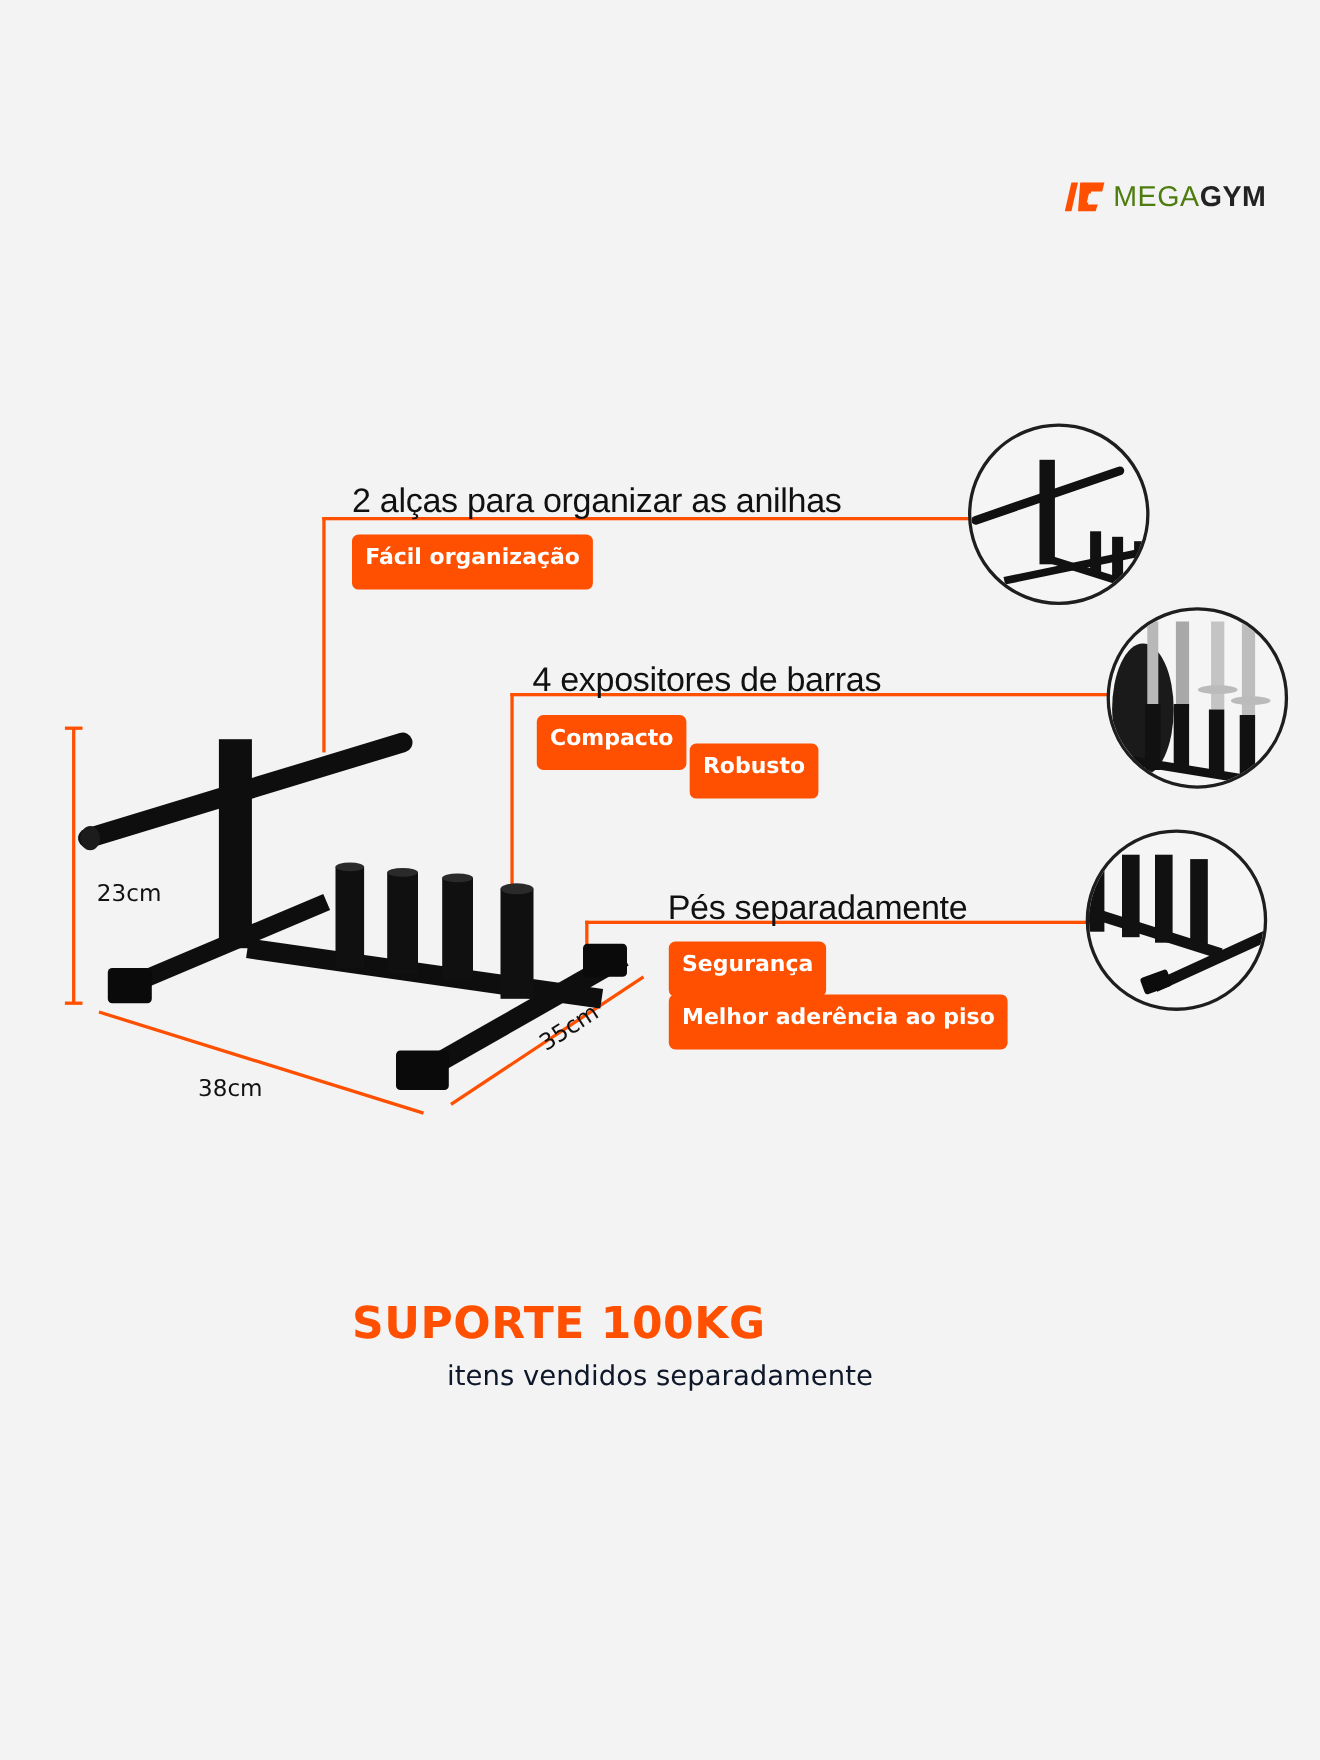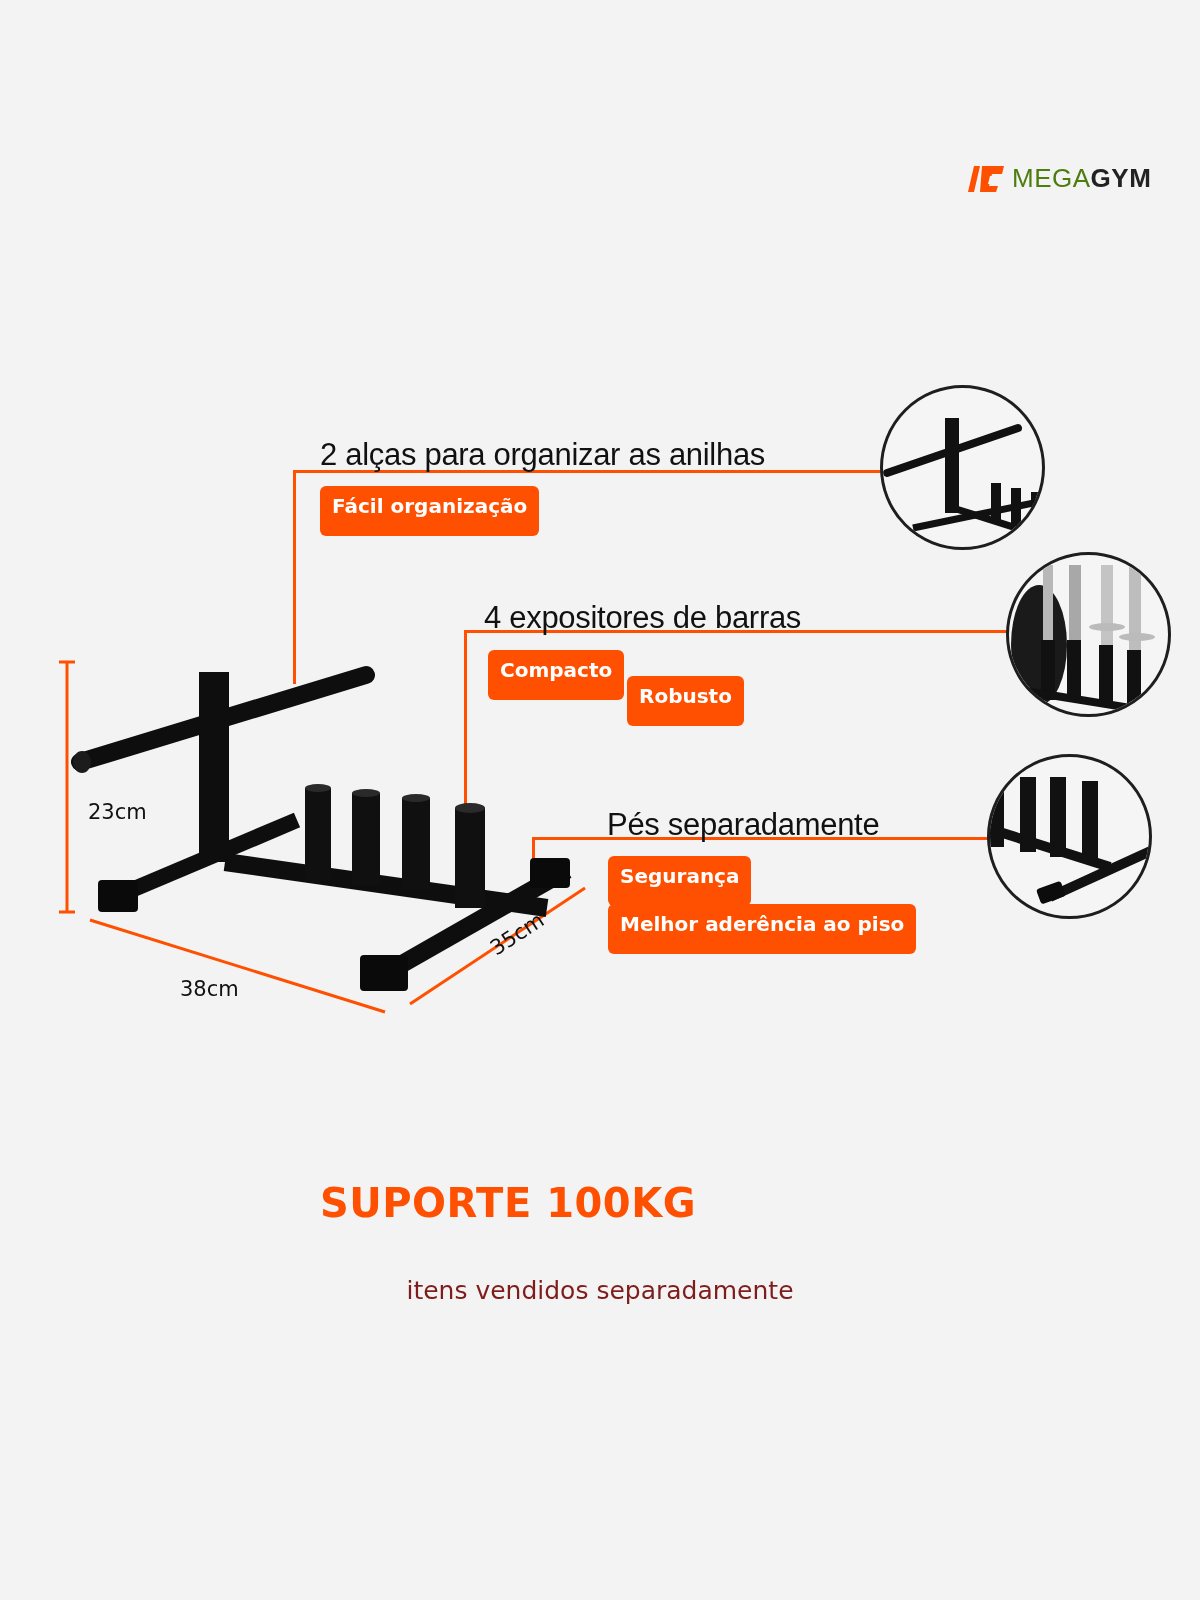--- a/index.html
+++ b/index.html
@@ -35,21 +35,21 @@
   }
   .dim-label { font-family:"DejaVu Sans", sans-serif; font-size:21px; color:#111; }
 
   .footer-title {
     left:0; width:1016px; top:1180px; text-align:center;
     font-family:"DejaVu Sans", sans-serif; font-weight:bold;
     font-size:40px; color:#fe5000; letter-spacing:0.5px;
   }
   .footer-sub {
     left:0; width:1200px; top:1236px; text-align:center;
-    font-family:"DejaVu Sans", sans-serif; font-size:25px; color:#7f1d1d;margin-top:40px;
+    font-family:"DejaVu Sans", sans-serif; font-size:25px; color:#0f172a;
   }
 </style>
 </head>
 <body>
 
 <div class="abs logo">
   <svg class="logo-mark" viewBox="0 0 38 30">
     <polygon points="6,2 12,2 6,28 0,28" fill="#fe5000"></polygon>
     <polygon points="14,2 36,2 34,10 24,10 21,22 30,22 28,28 12,28" fill="#fe5000"></polygon>
     <polygon points="22,12 28,12 26,20 20,20" fill="#f3f3f3"></polygon>

